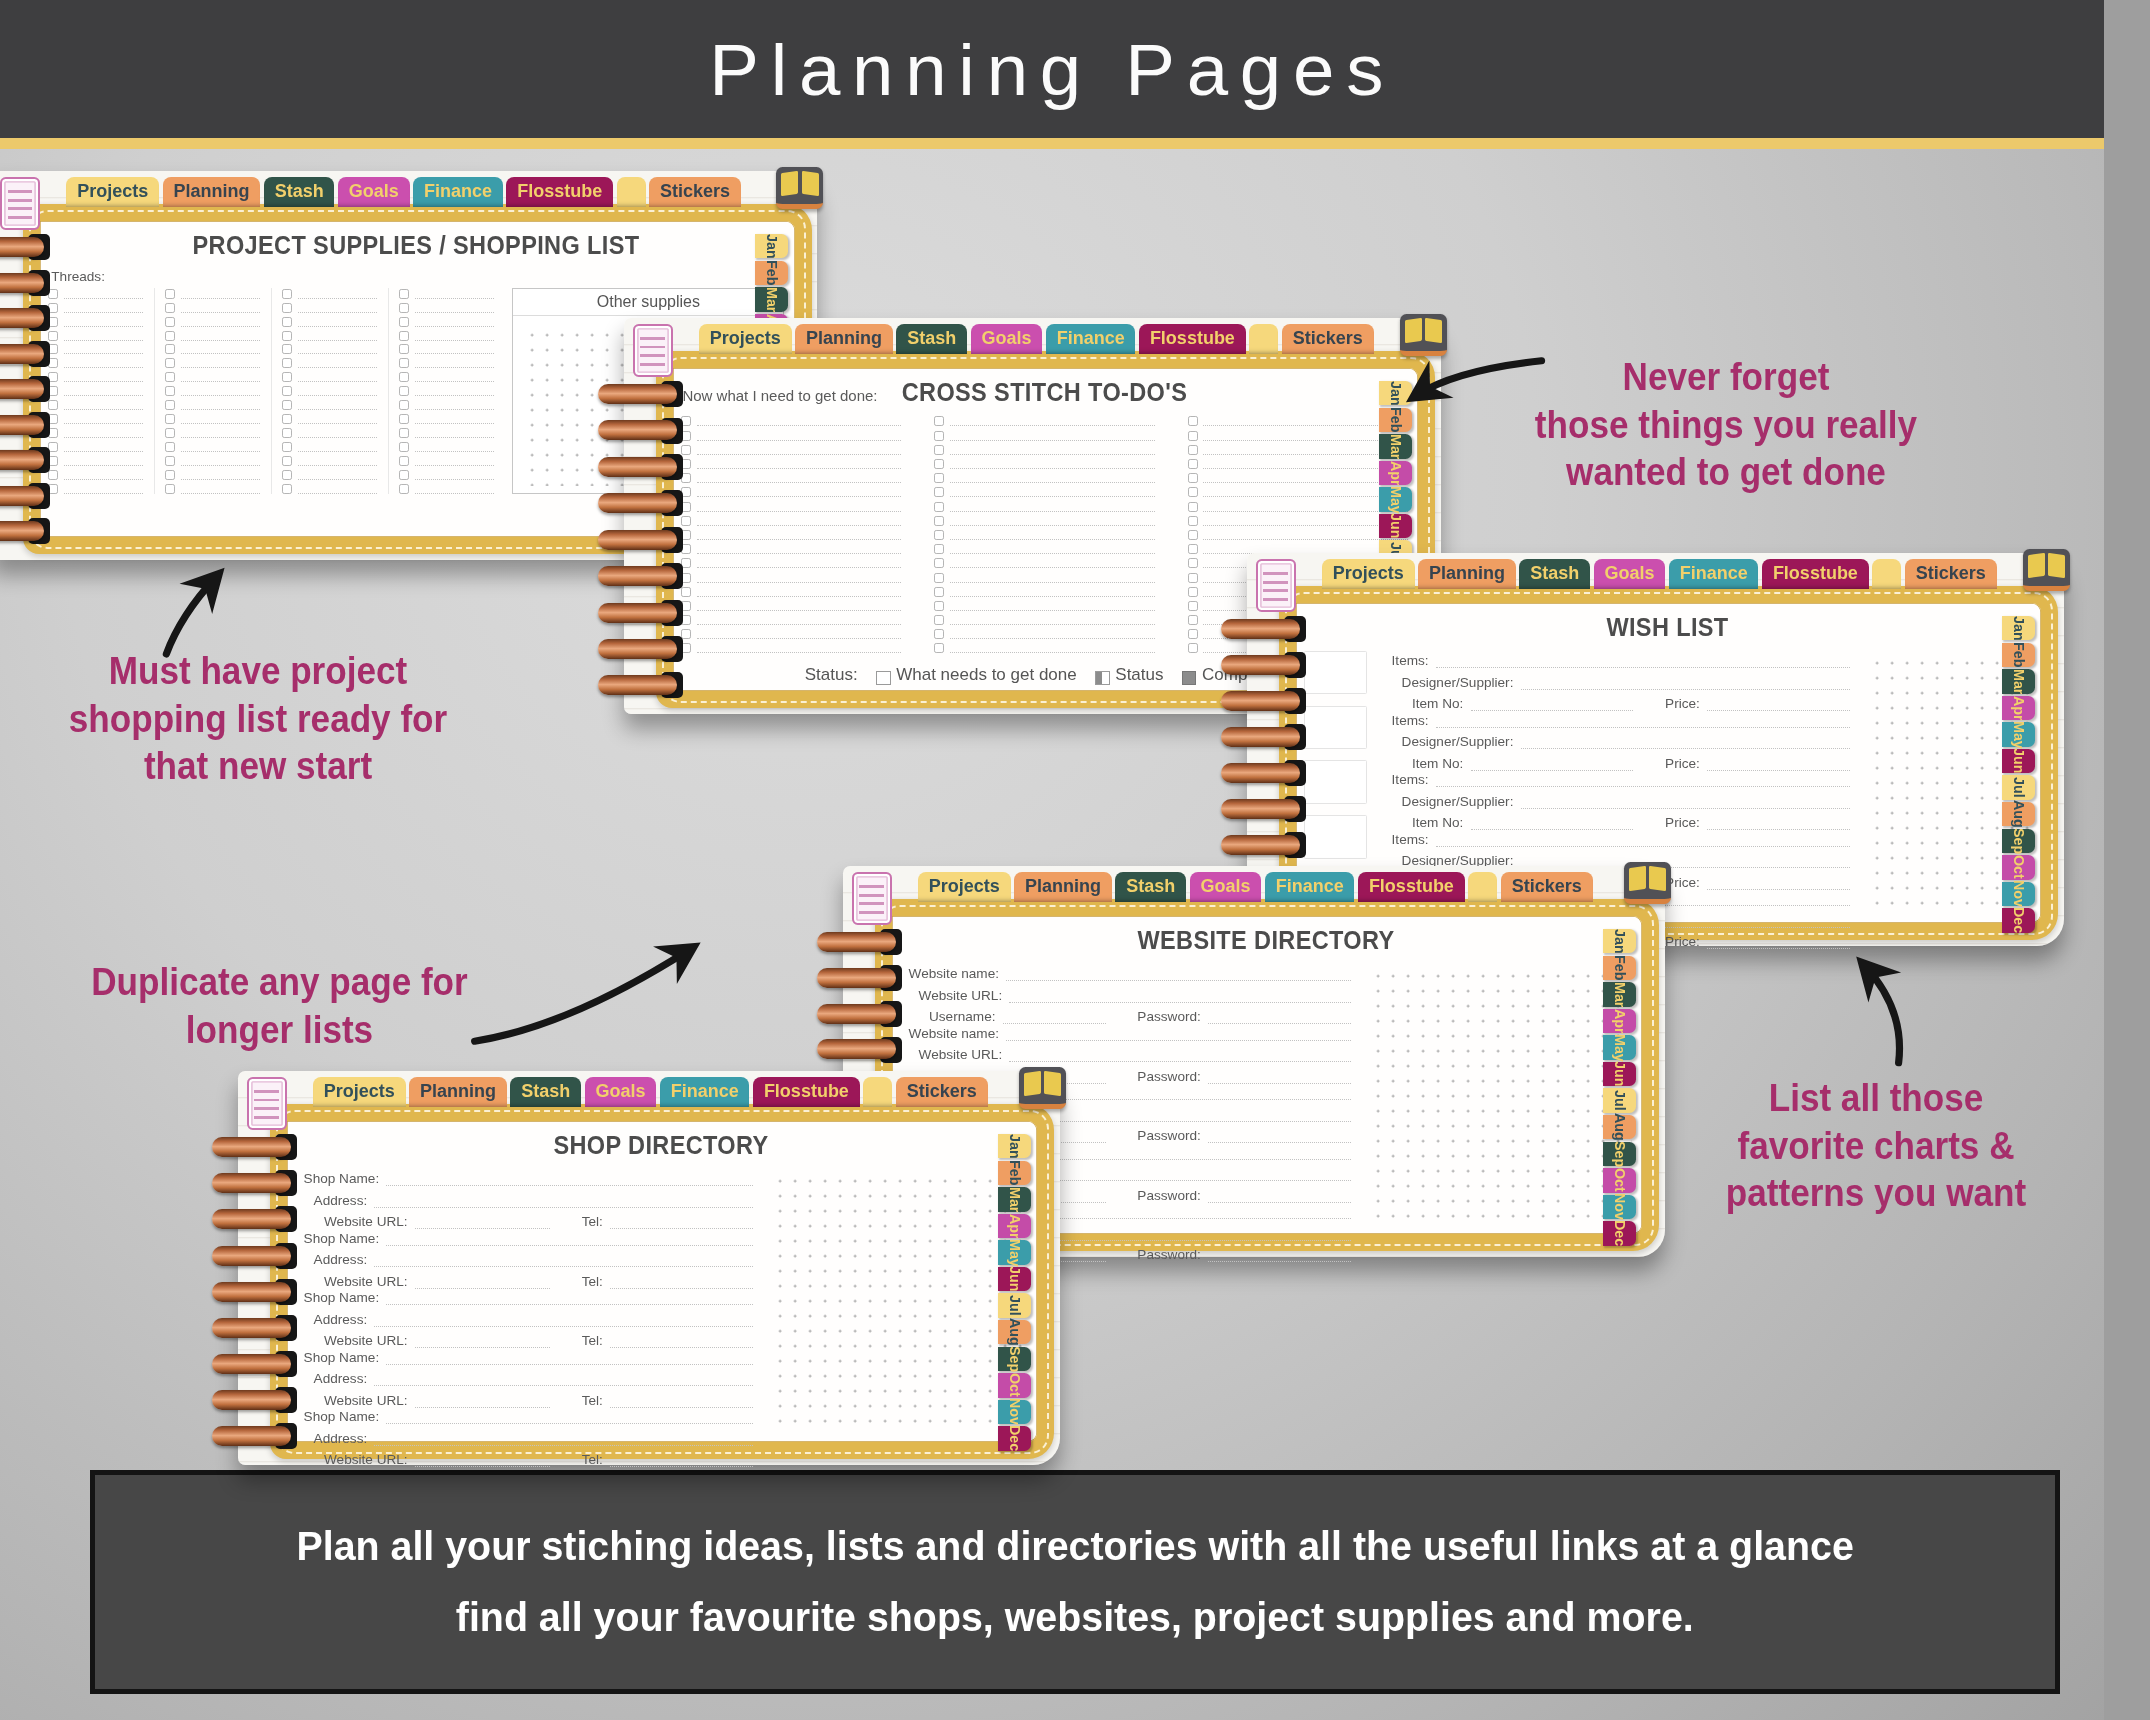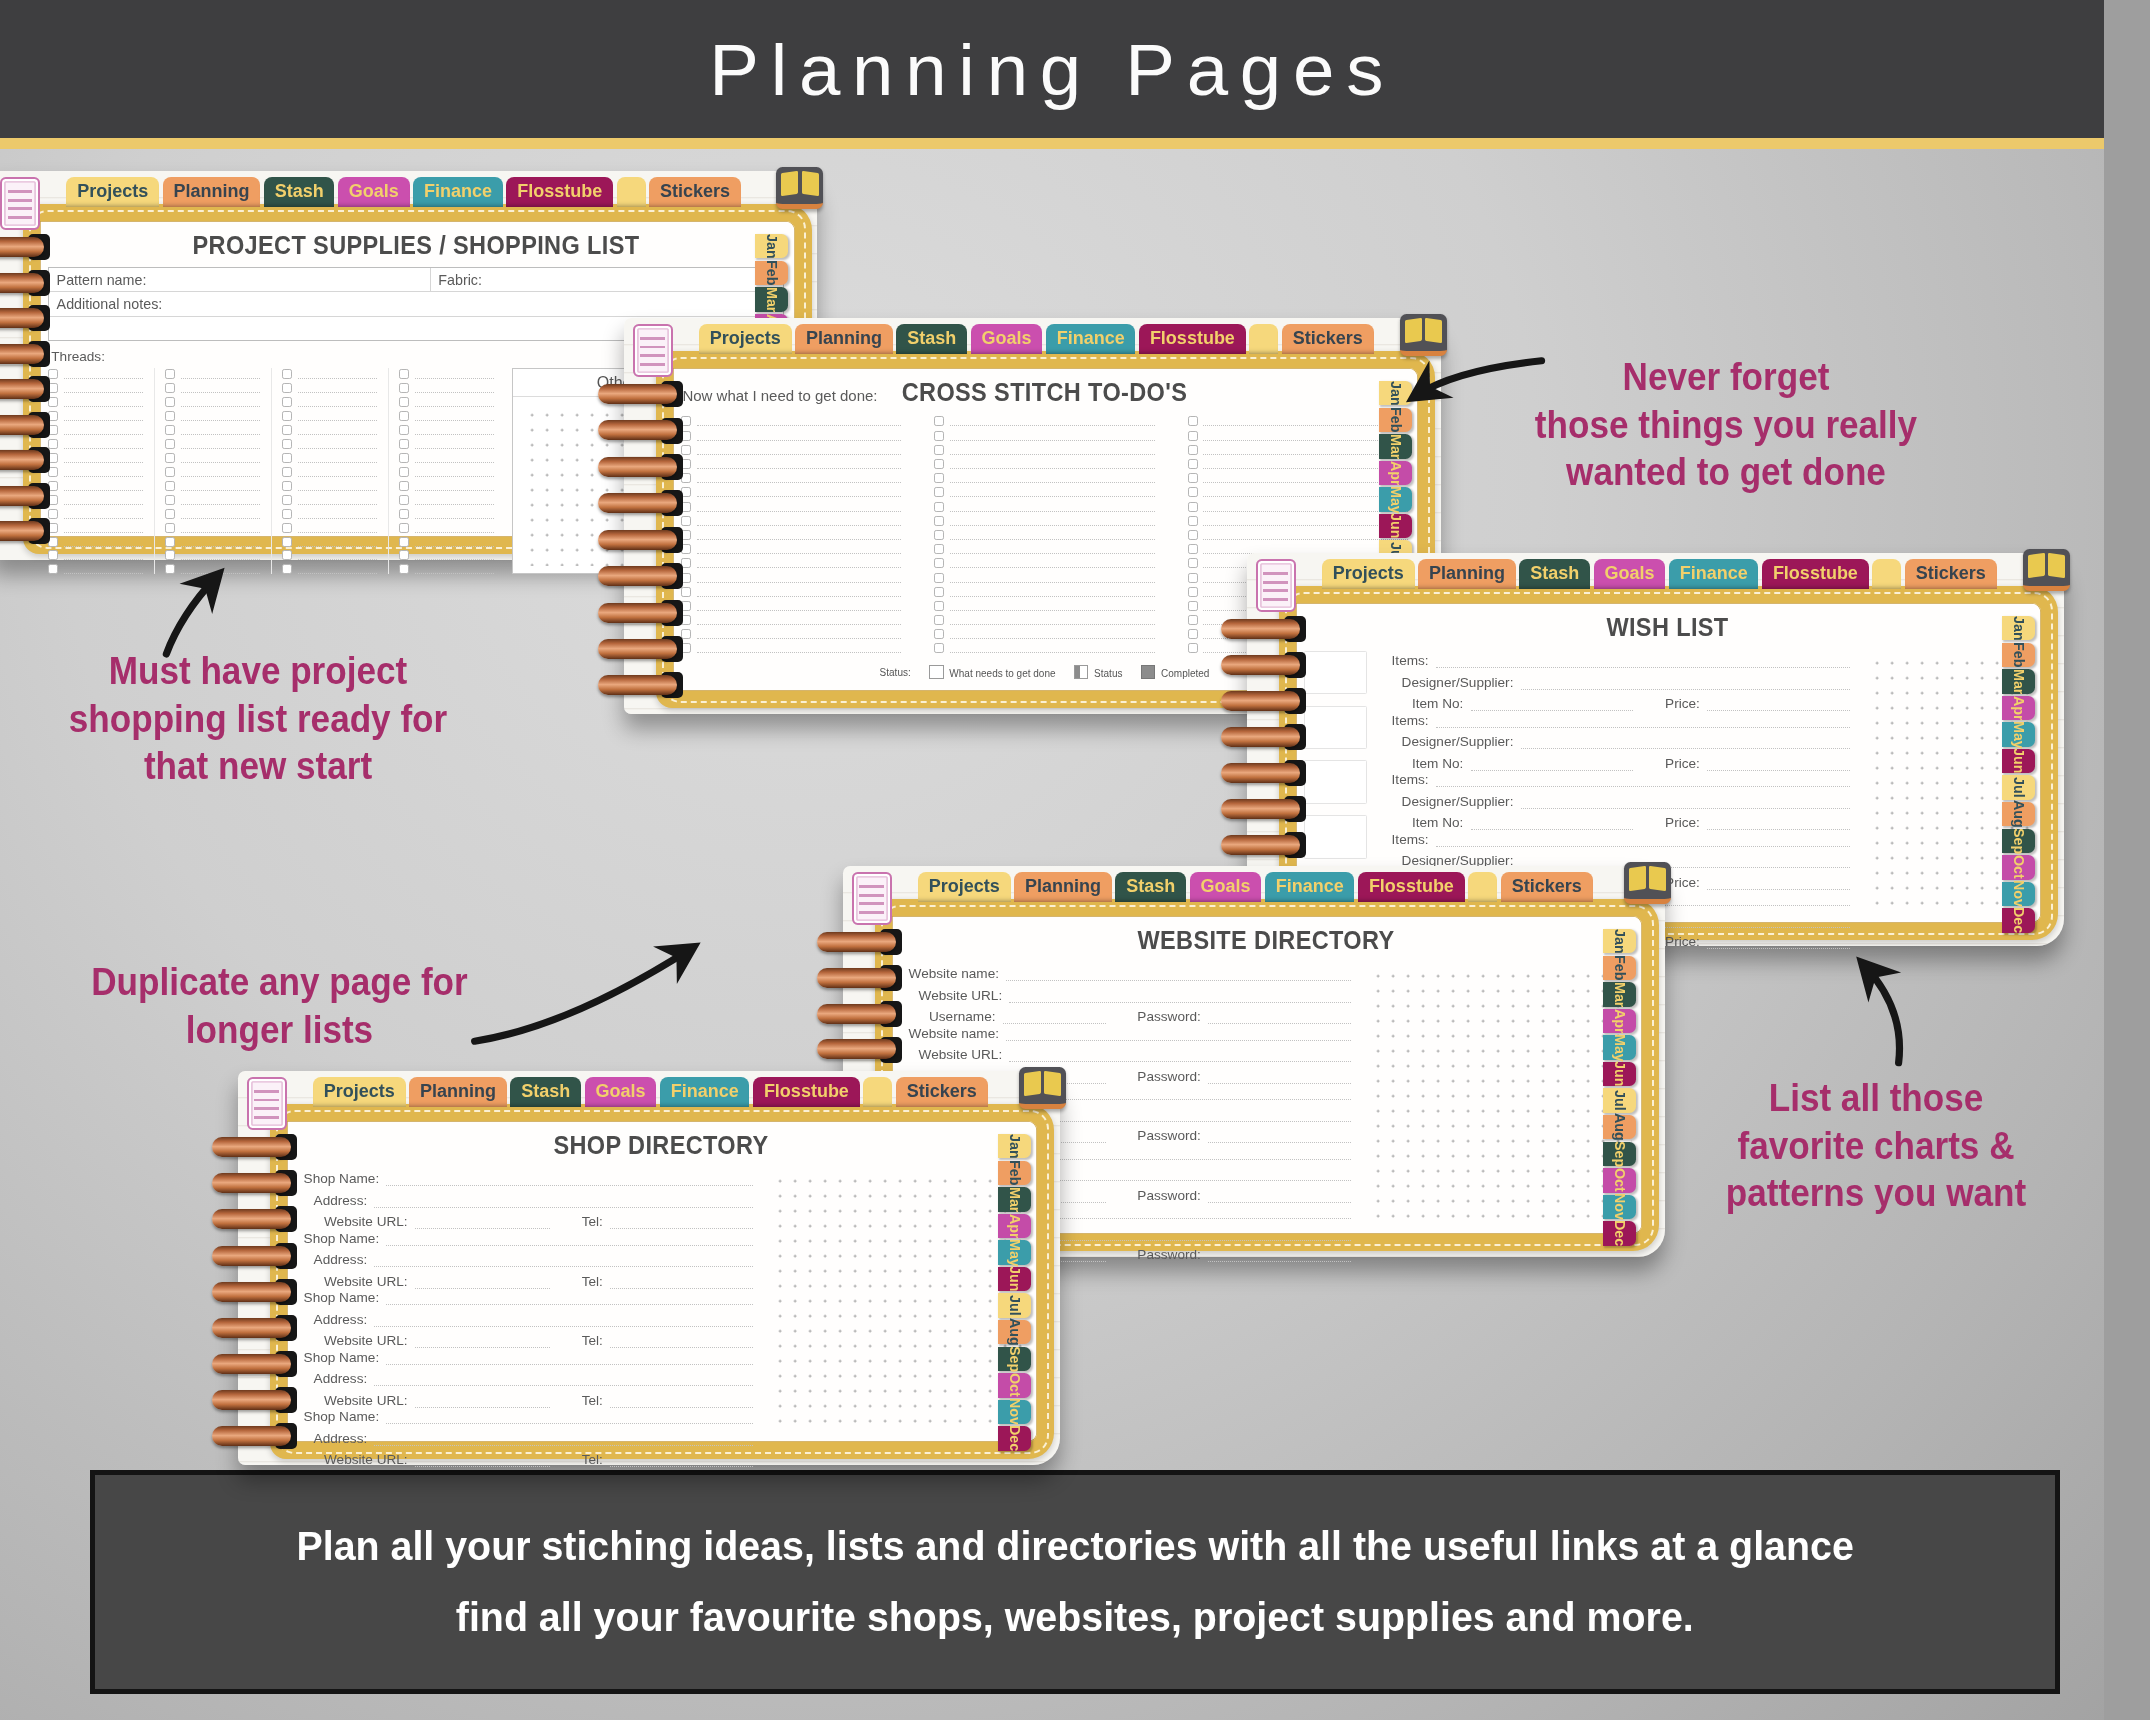--- a/index.html
+++ b/index.html
@@ -100,21 +100,21 @@
   .otherbox { flex:1; border:1.4px solid #c6c6c6; background:#fff; display:flex; flex-direction:column; }
   .otherbox .ohead { text-align:center; font-size:16px; padding:4.3px 0; border-bottom:1.4px solid #dcdcdc; color:#555; }
   .otherbox .odots { flex:1; margin:7.2px; }
 
   
   .p2head { position:relative; height:32px; }
   .lead { position:absolute; left:1.4px; top:8.6px; font-size:15px; }
   .p2title { position:absolute; left:0; right:0; top:0; }
   .todogrid { margin-top:5.7px; height:238px; }
   .legend { display:flex; align-items:center; justify-content:center; gap:18.6px; margin-top:11.5px;
-            font-size:10px; color:#555; }
+            font-size:17px; color:#555; }
   .litem { display:flex; align-items:flex-end; gap:5.7px; }
   .lbox { width:14.3px; height:14.3px; border:1.4px solid #9a9a9a; background:#fff; }
   .lbox.half { background:linear-gradient(90deg,#8c8c8c 0 45%, #fff 45%); }
   .lbox.full { background:#8c8c8c; border-color:#777; }
 
   
   .gwrap { display:flex; margin-top:5.7px; gap:16px; height:calc(100% - 34px); }
   .sideboxes { width:63px; display:flex; flex-direction:column; gap:11.5px; padding:2.9px 0; }
   .sbox { flex:1; border:1.4px solid #e4e4e4; border-radius:1.4px; background:#fff; }
   .groups { flex:1; display:flex; flex-direction:column; justify-content:space-between; padding:4.3px 0; }
@@ -171,28 +171,20 @@
           <div class="ring"></div>
           <div class="ring"></div>
           <div class="ring"></div>
           <div class="ring"></div>
           <div class="ring"></div>
           <div class="ring"></div>
           <div class="ring"></div>
         </div>
       <div class="page-content">
         <div class="ptitle">PROJECT SUPPLIES / SHOPPING LIST</div>
-        <div class="infobox">
-          <div class="r1">
-            <div class="c c1">Pattern name:</div>
-            <div class="c c2">Fabric:</div>
-          </div>
-          <div class="r2">Additional notes:</div>
-          <div class="r3"></div>
-        </div>
         <div class="threads-label">Threads:</div>
         <div class="p1row">
           <div class="checkgrid">
               <div class="ckcol">
                 <div class="ckrow">
                   <div class="ck"></div>
                   <div class="dline"></div>
                 </div>
                 <div class="ckrow">
                   <div class="ck"></div>

